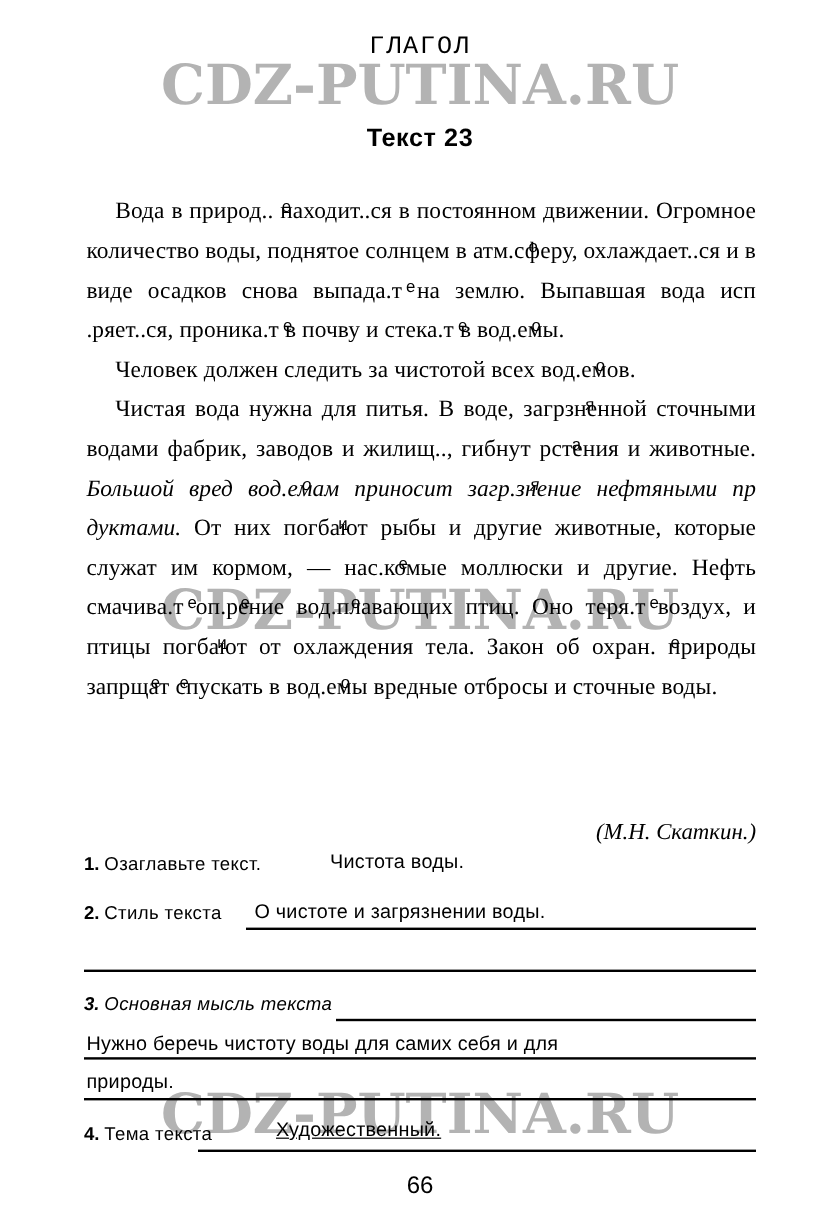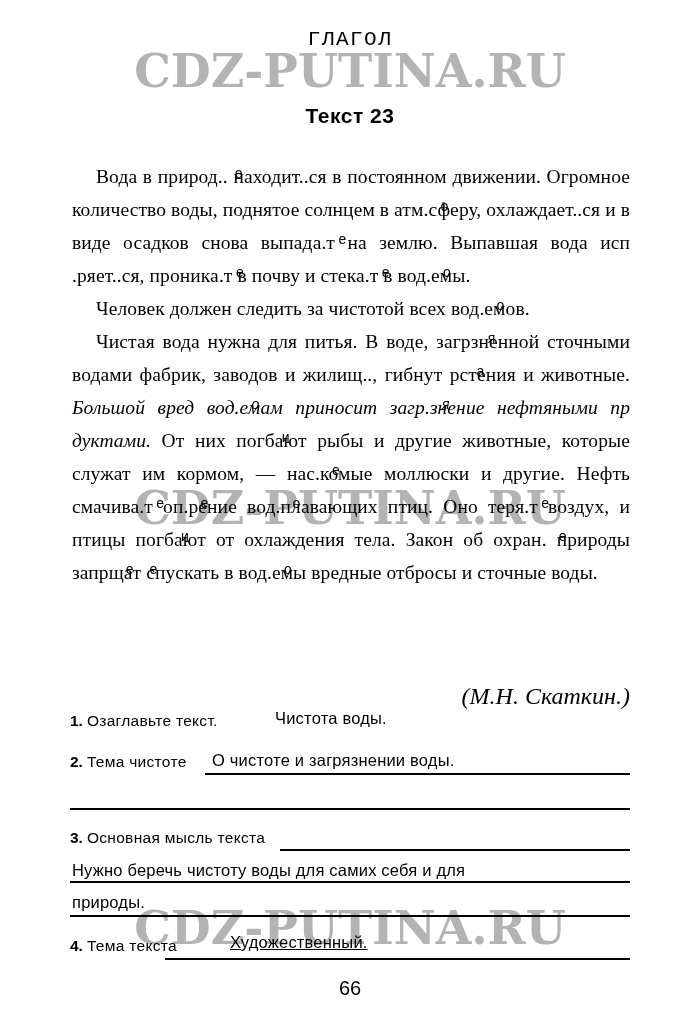--- a/index.html
+++ b/index.html
@@ -100,21 +100,21 @@
     white-space: nowrap;
     color: #000;
   }
 
   .attribution {
     position: absolute;
     top: 683px;
     left: 72px;
     width: 558px;
     text-align: right;
-    font-size: 24px;
+    font-size: 19px;
     font-style: italic;
     font-family: "Liberation Serif", "DejaVu Serif", serif;
   }
 
   
   .ex {
     position: absolute;
     left: 70px;
     font-family: "Liberation Sans", "DejaVu Sans", sans-serif;
     font-size: 15.5px;
@@ -132,21 +132,21 @@
     font-size: 16.5px;
     letter-spacing: 0.2px;
   }
 
   .ex-1 { top: 712px; }
   .ex-1 .answer { position: absolute; left: 205px; top: -3px; }
 
   .ex-2 { top: 753px; }
   .ex-2 .answer { position: absolute; left: 142px; top: -2px; }
 
-  .ex-3 { top: 829px; }
+  .ex-3 { top: 829px; font-style: italic; }
 
   .ex-4 { top: 937px; }
   .ex-4 .answer { position: absolute; left: 160px; top: -4px; text-decoration: underline; }
 
   
   .free-line {
     position: absolute;
     left: 72px;
     font-family: "Liberation Sans", "DejaVu Sans", sans-serif;
     font-size: 16.5px;
@@ -211,21 +211,21 @@
   <div class="rule r-f1"></div>
   <div class="rule r-f2"></div>
   <div class="rule r-q4"></div>
 
   <div class="ex ex-1">
     <span class="num">1.</span><span class="q">Озаглавьте текст.</span>
     <span class="answer">Чистота воды.</span>
   </div>
 
   <div class="ex ex-2">
-    <span class="num">2.</span><span class="q">Тема чистоте</span>
+    <span class="num">2.</span><span class="q">Стиль текста</span>
     <span class="answer">О чистоте и загрязнении воды.</span>
   </div>
 
   <div class="ex ex-3">
     <span class="num">3.</span><span class="q">Основная мысль текста</span>
   </div>
 
   <div class="free-line fl-1">Нужно беречь чистоту воды для самих себя и для</div>
   <div class="free-line fl-2">природы.</div>
 

